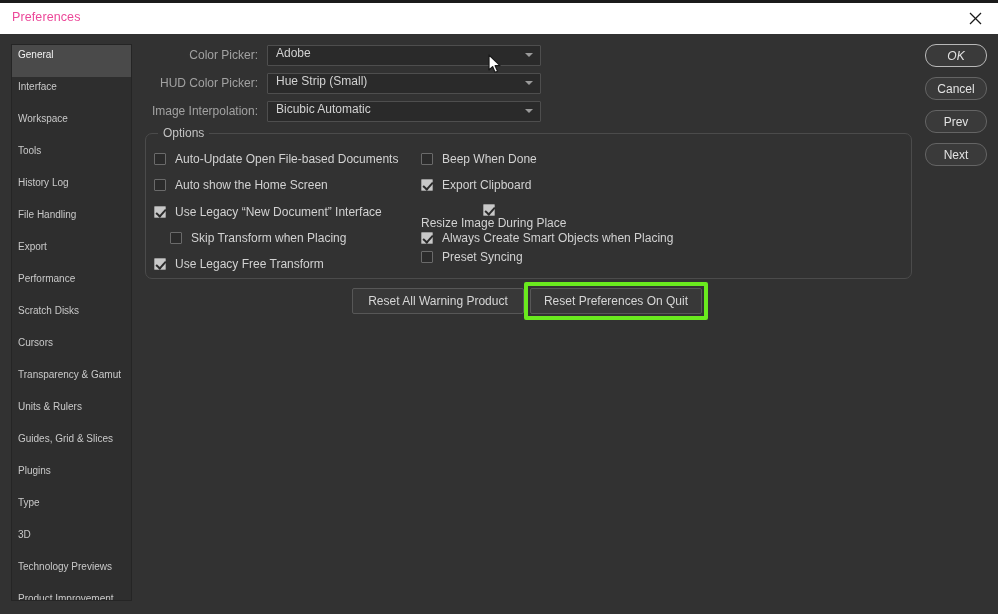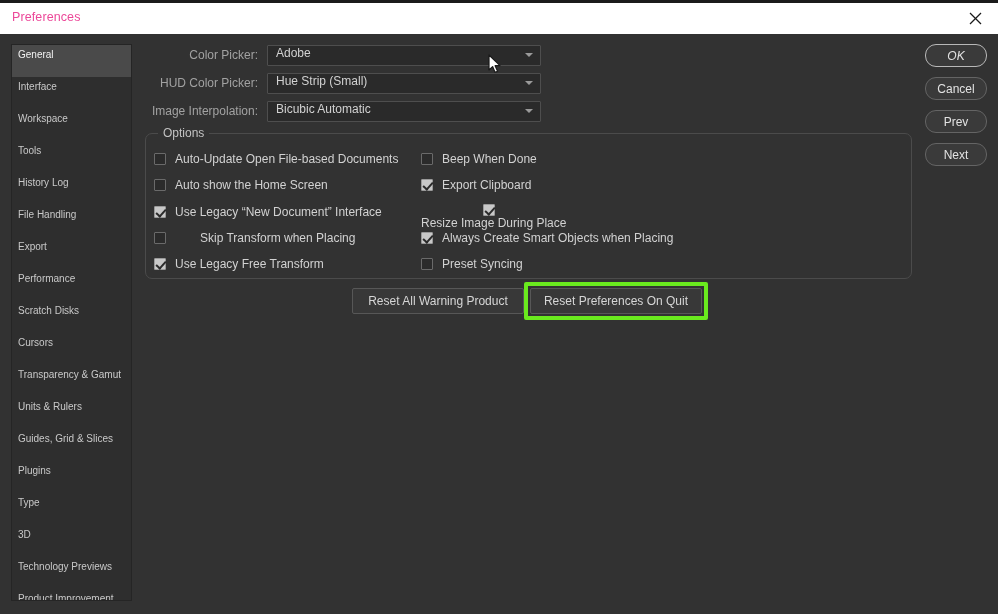--- a/index.html
+++ b/index.html
@@ -297,21 +297,21 @@
             <div class="chk-label">Auto-Update Open File-based Documents</div>
           </div>
           <div class="chk-row" style="left: 8px; top: 43px;">
             <div class="chk-box"></div>
             <div class="chk-label">Auto show the Home Screen</div>
           </div>
           <div class="chk-row" style="left: 8px; top: 70px;">
             <div class="chk-box checked"></div>
             <div class="chk-label">Use Legacy “New Document” Interface</div>
           </div>
-          <div class="chk-row" style="left: 8px; top: 96px; gap: 25px;">
+          <div class="chk-row" style="left: 24px; top: 96px;">
             <div class="chk-box"></div>
             <div class="chk-label">Skip Transform when Placing</div>
           </div>
           <div class="chk-row" style="left: 8px; top: 122px;">
             <div class="chk-box checked"></div>
             <div class="chk-label">Use Legacy Free Transform</div>
           </div>
         </div>
       <div id="chk-right">
           <div class="chk-row" style="left: 275px; top: 17px;">
@@ -323,21 +323,21 @@
             <div class="chk-label">Export Clipboard</div>
           </div>
           <div class="chk-row" style="left: 275px; top: 70px; flex-direction: column;">
             <div class="chk-box checked"></div>
             <div class="chk-label">Resize Image During Place</div>
           </div>
           <div class="chk-row" style="left: 275px; top: 96px;">
             <div class="chk-box checked"></div>
             <div class="chk-label">Always Create Smart Objects when Placing</div>
           </div>
-          <div class="chk-row" style="left: 275px; top: 122px;">
+          <div class="chk-row" style="left: 275px; top: 115px;">
             <div class="chk-box"></div>
             <div class="chk-label">Preset Syncing</div>
           </div>
         </div>
     </div>
 
     <div id="reset-host">
         <div class="reset-btn" style="left: 352px; top: 254px; width: 172px;">Reset All Warning Product</div>
         <div class="reset-btn" style="left: 530px; top: 254px; width: 172px;">Reset Preferences On Quit</div>
         <div class="highlight-box" style="left: 524px; top: 248px; width: 184px; height: 38px; border-color: rgb(106, 234, 30);"></div>

